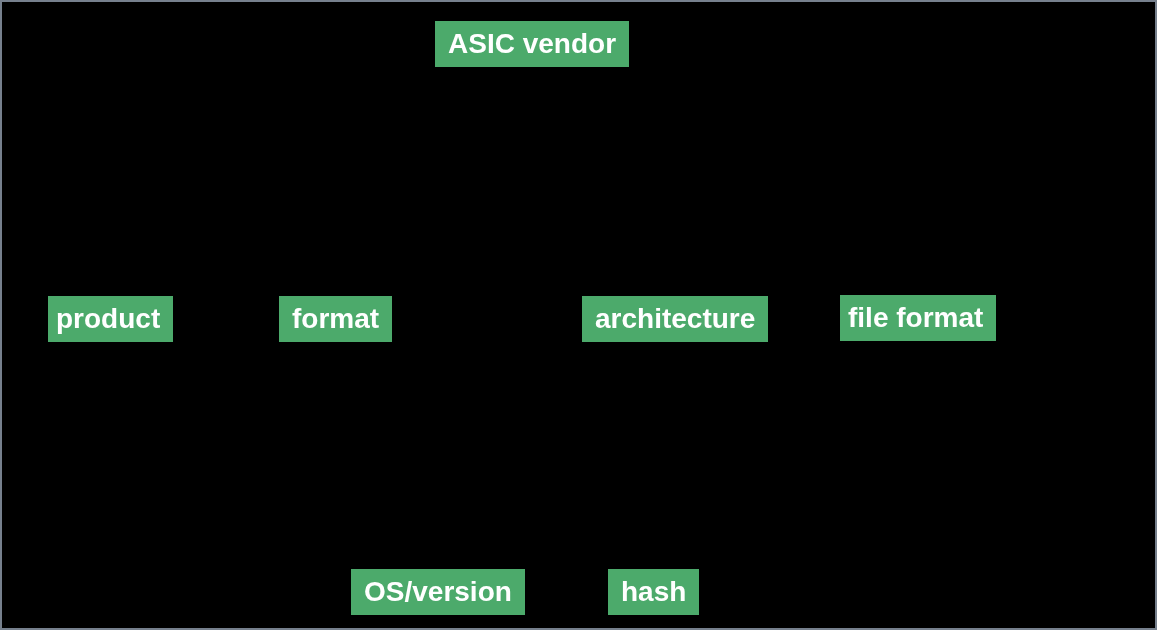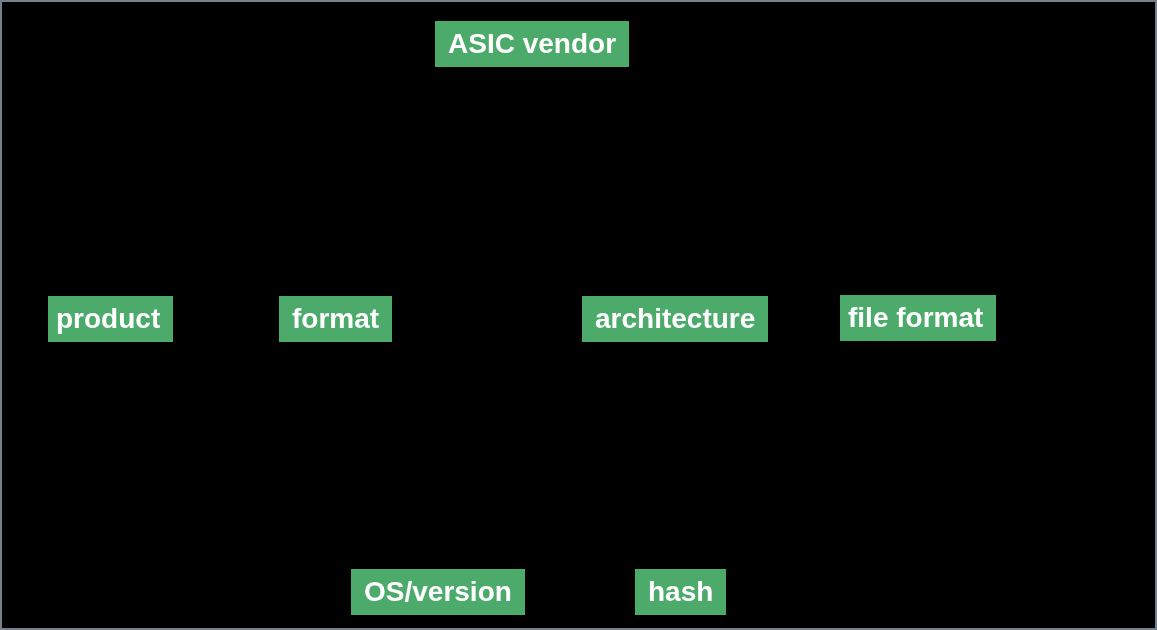--- a/index.html
+++ b/index.html
@@ -30,21 +30,21 @@
       padding: 7px 13px;
       white-space: nowrap;
     }
 
     #lbl-asic-vendor  { left: 433px; top: 19px;  }
     #lbl-product      { left: 46px;  top: 294px; padding-left: 8px; }
     #lbl-version      { left: 277px; top: 294px; }
     #lbl-architecture { left: 580px; top: 294px; }
     #lbl-file-format  { left: 838px; top: 293px; padding-left: 8px; }
     #lbl-os-version   { left: 305px; top: 567px; margin-left: 44px; }
-    #lbl-hash         { left: 633px; top: 567px; }
+    #lbl-hash         { left: 606px; top: 567px; }
   </style>
 </head>
 <body>
 
 <div class="figure">
   <span class="callout" id="lbl-asic-vendor">ASIC vendor</span>
 
   <span class="callout" id="lbl-product">product</span>
 
   <span class="callout" id="lbl-version">format</span>

